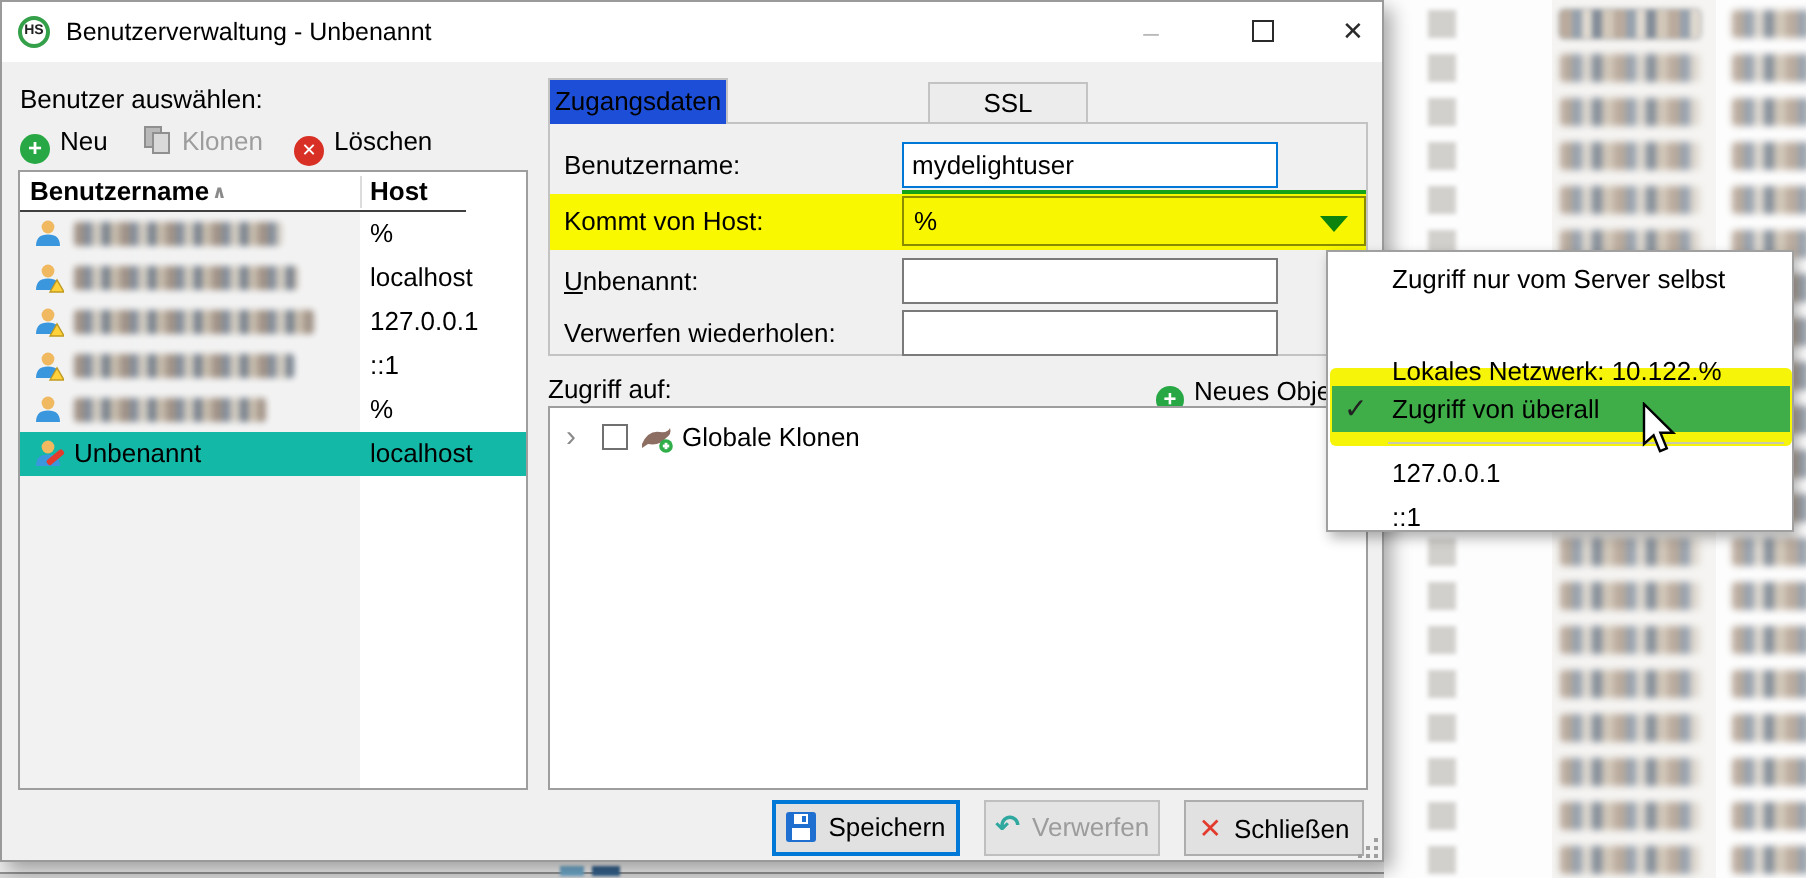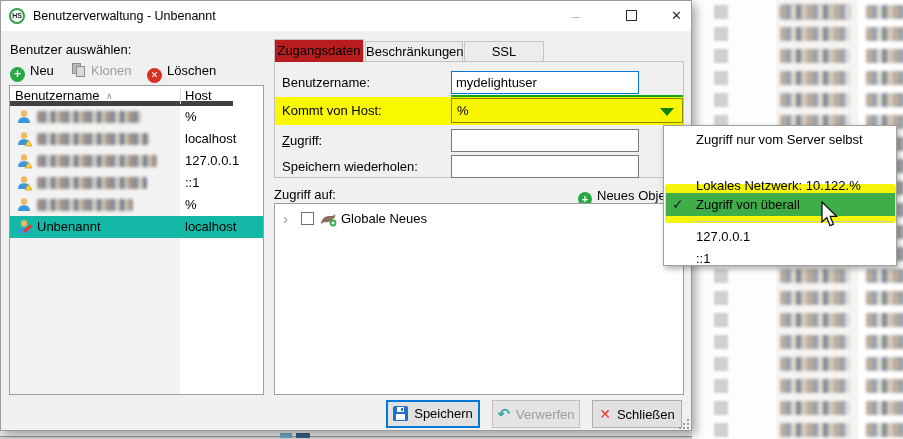--- a/index.html
+++ b/index.html
@@ -44,37 +44,37 @@
   .red { background:#d93025; font-size:9px; }
   #btn-neu { left:9px; }
   #btn-klonen { left:71px; color:#9d9d9d; }
   .clone-ico { display:inline-block; position:relative; width:14px; height:15px; vertical-align:-3px; margin-right:5px; }
   .clone-ico .s1,.clone-ico .s2 { position:absolute; width:9px; height:11px; background:#b9b9b9; border:1px solid #8f8f8f; }
   .clone-ico .s1 { left:0; top:0; } .clone-ico .s2 { left:4px; top:3px; background:#d9d9d9; }
   #btn-loeschen { left:146px; }
 
   #userlist { position:absolute; left:8px; top:84px; width:255px; height:310px; background:#fff; border:1px solid #9e9e9e; }
   #col-tint { position:absolute; left:0; top:20px; width:170px; height:288px; background:#f2f2f2; }
-  #listheader { position:absolute; left:0; top:0; width:223px; height:20px; background:#fff; border-bottom:5px solid #404040; }
+  #listheader { position:absolute; left:0; top:0; width:223px; height:20px; background:#fff; border-bottom:1px solid #404040;font-weight:bold; }
   #listheader .c1 { position:absolute; left:5px; top:0; line-height:20px; }
   #listheader .sep { position:absolute; left:170px; top:2px; width:1px; height:16px; background:#dcdcdc; }
   #listheader .c2 { position:absolute; left:175px; top:0; line-height:20px; }
   .sort-ico { position:absolute; left:96px; top:0; line-height:20px; color:#8a8a8a; font-size:9px; }
   .urow { position:absolute; left:0; width:253px; height:22px; }
   .urow.sel { background:#14b8a6; }
   .urow .host { position:absolute; left:175px; top:0; line-height:22px; }
   .urow .uname { position:absolute; left:27px; top:0; line-height:22px; }
   .nameblur { position:absolute; left:27px; top:5px; height:12px; border-radius:2px;
     background:repeating-linear-gradient(90deg,#9d8e82 0 5px,#7c8795 5px 9px,#cfc8bd 9px 14px,#6f7a88 14px 18px,#c4b9a9 18px 23px);
     filter:blur(1.7px); opacity:.95; }
   .person { position:absolute; left:6px; top:3px; }
 
   
   .tab { position:absolute; text-align:center; border:1px solid #c3c3c3; border-bottom:none; background:#ececec; }
-  .tab.active { background:#b91c1c; z-index:2; }
+  .tab.active { background:#1d4ed8; z-index:2; }
   #tab-pane { position:absolute; left:273px; top:60px; width:410px; height:117px; border:1px solid #c3c3c3; background:#f0f0f0; }
   .flabel { position:absolute; left:281px; }
   .mnemonic::first-letter { text-decoration:underline; }
   .tinput { position:absolute; left:450px; width:188px; height:23px; background:#fff; border:1px solid #7a7a7a;
     font-family:inherit; font-size:13px; padding:0 4px; }
   #inp-username { border:1px solid #0078d7; }
   #hl-hostrow { position:absolute; left:274px; top:96px; width:408px; height:28px; background:#faf800; }
   #hl-greenline { position:absolute; left:450px; top:94px; width:232px; height:2px; background:#17a317; }
   #combo-host { position:absolute; left:450px; top:97px; width:232px; height:25px; background:#f8f600;
     border:1px solid #8b8b00; line-height:23px; padding-left:5px; }
@@ -304,53 +304,52 @@
             <circle cx="8" cy="4.5" r="3.2" fill="#f0b95f"></circle>
             <path d="M2,14 Q2,8.3 8,8.3 Q14,8.3 14,14 Z" fill="#3a96dd"></path>
             <rect x="7" y="8" width="10" height="3" rx="1" fill="#e23b2e" transform="rotate(-40 12 10)"></rect>
           </svg>
         <span class="uname">Unbenannt</span>
         <span class="host">localhost</span>
       </div>
     </div>
 
     <div class="tab active" style="left:273px;top:38px;width:90px;height:23px;line-height:22px;">Zugangsdaten</div>
-    <div class="tab" style="left:364px;top:40px;width:98px;height:20px;line-height:19px;">Beschränkungen</div>
     <div class="tab" style="left:463px;top:40px;width:80px;height:20px;line-height:19px;">SSL Optionen</div>
     <div id="tab-pane"></div>
 
     <div class="flabel" style="top:74px">Benutzername:</div>
     <input class="tinput" id="inp-username" style="top: 70px;" value="mydelightuser">
 
     <div id="hl-hostrow"></div>
     <div id="hl-greenline"></div>
     <div class="flabel" style="top:102px;z-index:2">Kommt von Host:</div>
     <div id="combo-host">
       <span>%</span>
       <span class="tri"></span>
     </div>
 
-    <div class="flabel mnemonic" style="top:132px">Zugriff:</div>
+    <div class="flabel mnemonic" style="top:132px">Unbenannt:</div>
     <input class="tinput" style="top: 128px;" type="password" value="">
-    <div class="flabel" style="top:158px">Speichern wiederholen:</div>
+    <div class="flabel" style="top:158px">Verwerfen wiederholen:</div>
     <input class="tinput" style="top: 154px;" type="password" value="">
 
     <div id="lbl-zugriff">Zugriff auf:</div>
     <div id="btn-newobj"><span class="circle-ico green">+</span><span>Neues Objekt</span></div>
     <div id="treebox">
       <div id="tree-row">
         <span id="tree-expander">›</span>
         <span id="tree-check"></span>
         <svg id="tree-dolphin" width="17" height="16">
           <path d="M1,11 Q4,4 10,5 Q14,5.5 15,3 Q16,6 13,8 Q10,12 4,11 L1,13 Z" fill="#8d6e63"></path>
           <circle cx="13" cy="12" r="3.4" fill="#2fae4a"></circle>
           <rect x="11.4" y="11.3" width="3.2" height="1.4" fill="#fff"></rect>
             <rect x="12.3" y="10.4" width="1.4" height="3.2" fill="#fff"></rect>
         </svg>
-        <span id="tree-label">Globale Neues</span>
+        <span id="tree-label">Globale Klonen</span>
       </div>
     </div>
 
     <div class="fbtn" id="btn-save">
       <svg width="15" height="15">
           <rect x="0" y="0" width="15" height="15" rx="1.5" fill="#1f6fd0"></rect>
           <rect x="4" y="1" width="7" height="5" fill="#fff"></rect>
           <rect x="8" y="2" width="2" height="3" fill="#1f6fd0"></rect>
           <rect x="3" y="8" width="9" height="6" fill="#fff"></rect>
         </svg><span>Speichern</span>

